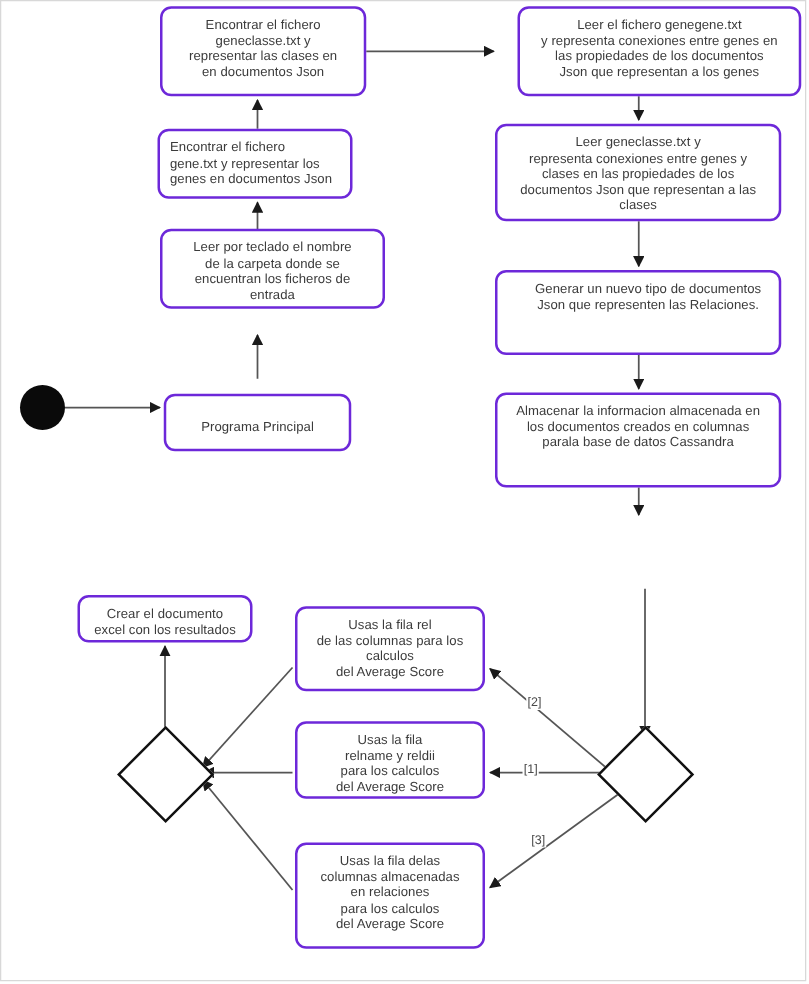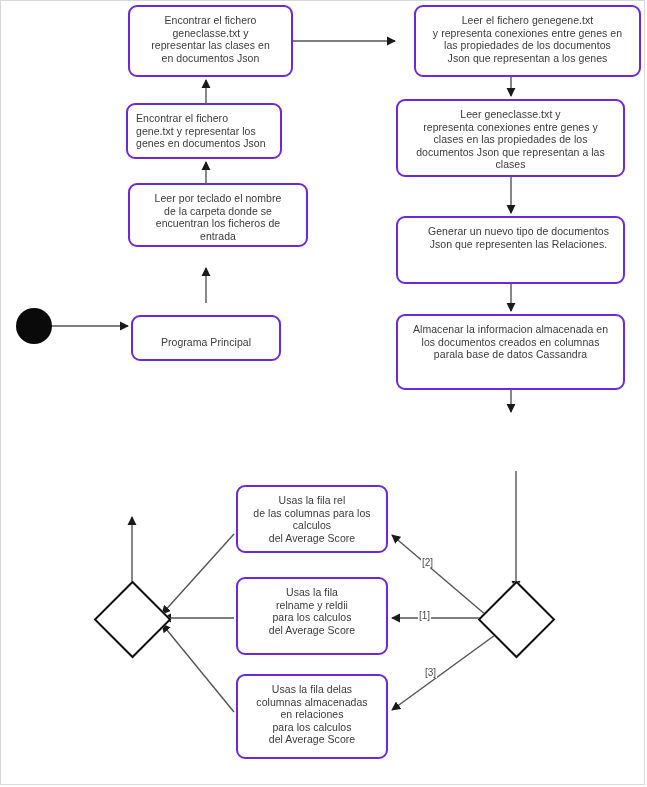--- a/index.html
+++ b/index.html
@@ -169,29 +169,31 @@
 
   <div class="diamond" style="left:489px; top:592px; width:55px; height:55px;"></div>
 
   <div class="diamond" style="left:105px; top:592px; width:55px; height:55px;"></div>
 
   <div class="node" style="left:236px; top:485px; width:152px; height:68px;text-align:center;">Usas la fila rel
 de las columnas para los
 calculos
 del Average Score</div>
 
-  <div class="node" style="left:236px; top:577px; width:152px; height:78px;">Usas la fila
+  <div class="node" style="left:236px; top:577px; width:152px; height:62px;">Usas la fila
 relname y reldii
 para los calculos
 del Average Score</div>
 
   <div class="node" style="left:236px; top:674px; width:152px; height:85px;">Usas la fila delas
 columnas almacenadas
 en  relaciones
 para los calculos
 del Average Score</div>
 
+  <div class="node" style="left:62px; top:476px; width:140px; height:38px;">Crear el documento
+excel con los resultados</div>
 
   <div class="edge-label" style="left:418px; top:610px;">[1]</div>
   <div class="edge-label" style="left:421px; top:557px;">[2]</div>
   <div class="edge-label" style="left:424px; top:667px;">[3]</div>
 
 </div>
 
 </body></html>

